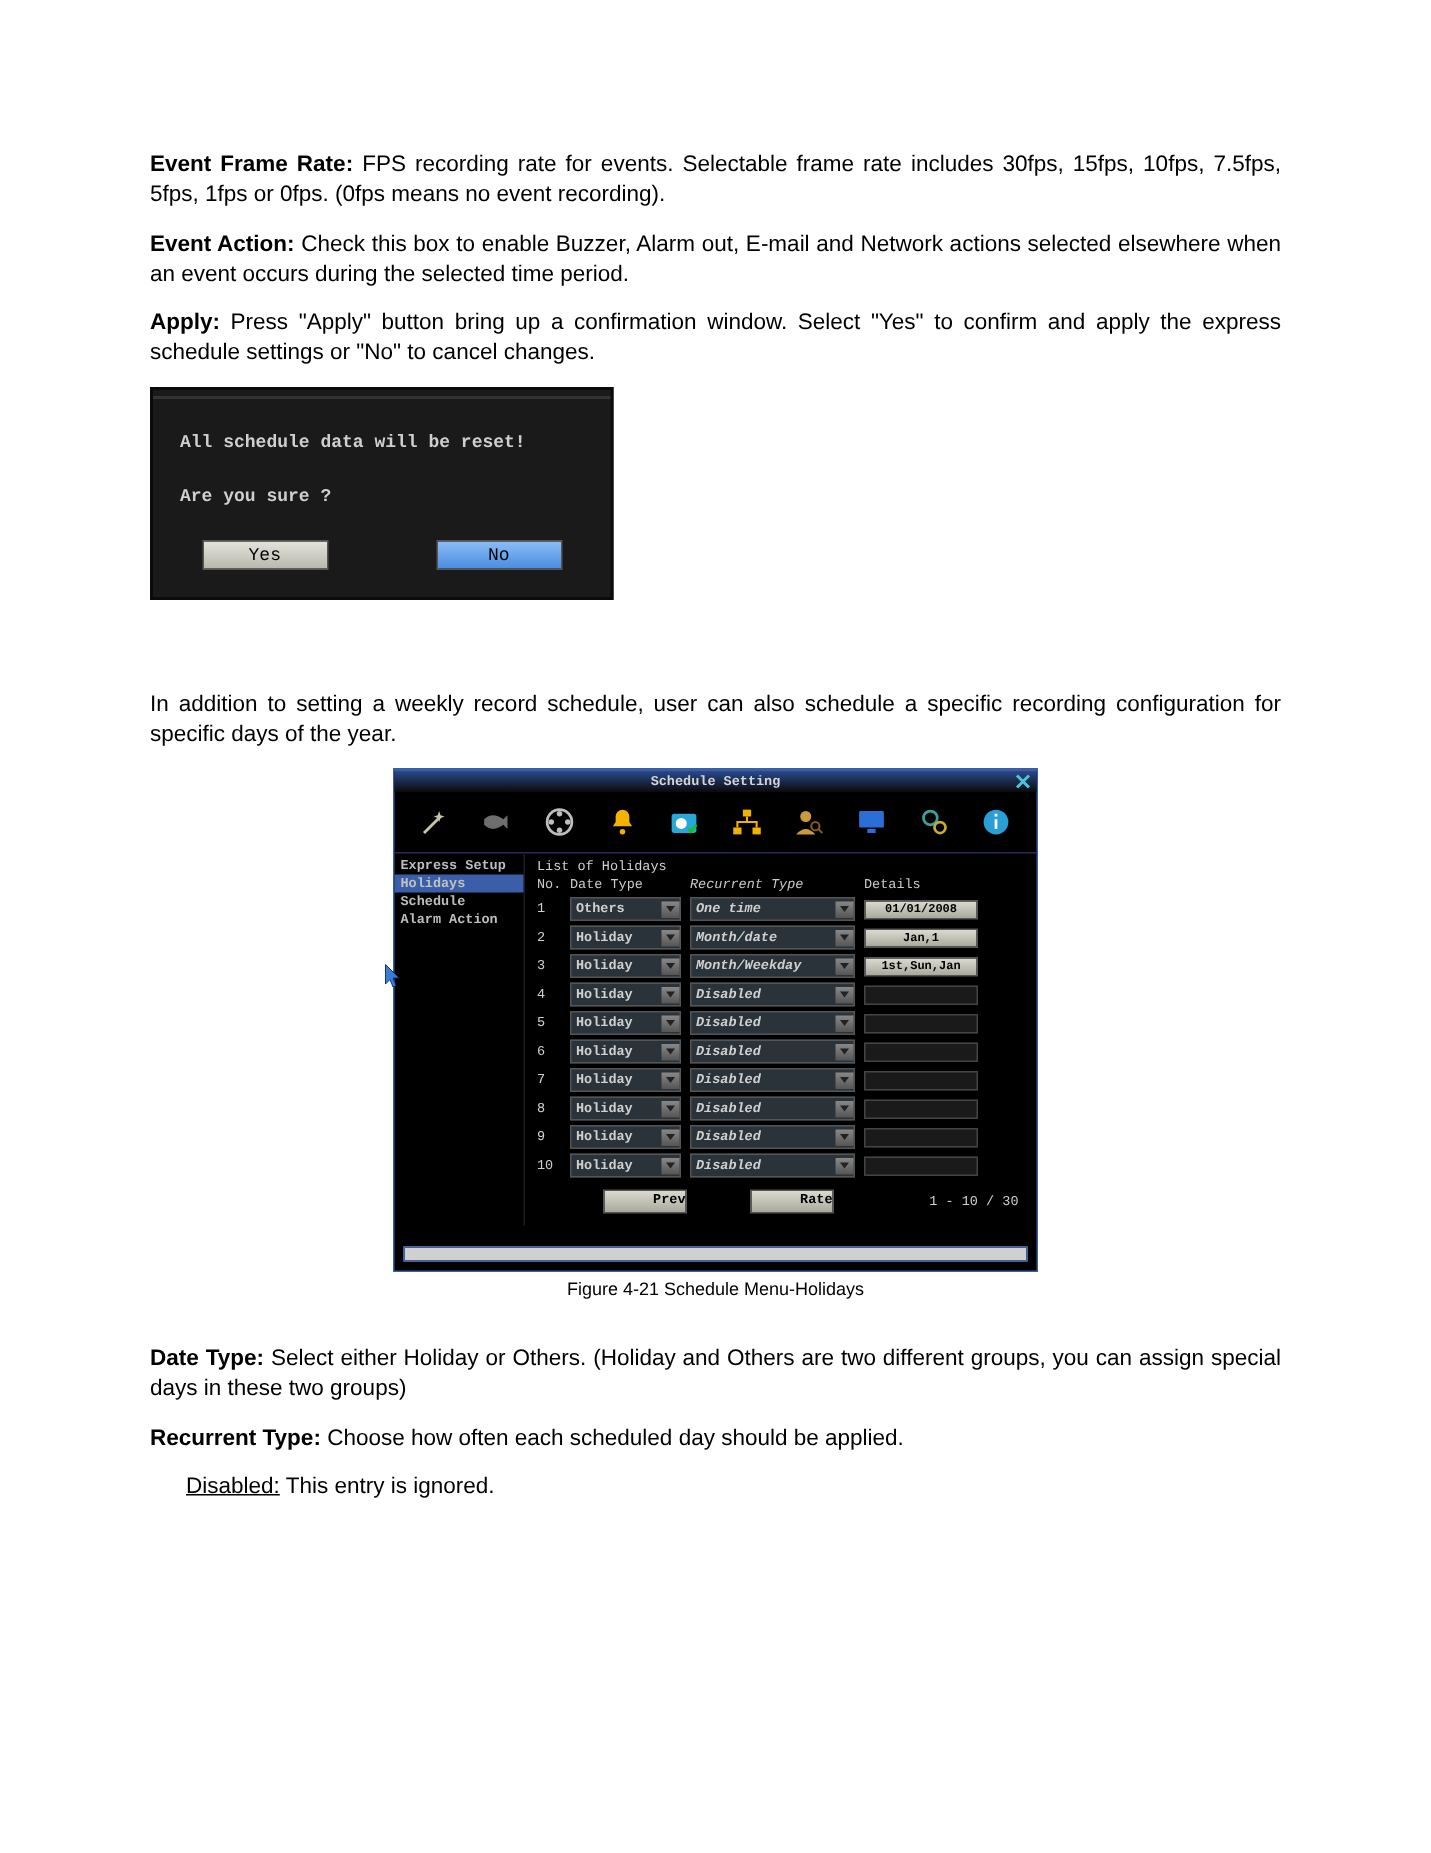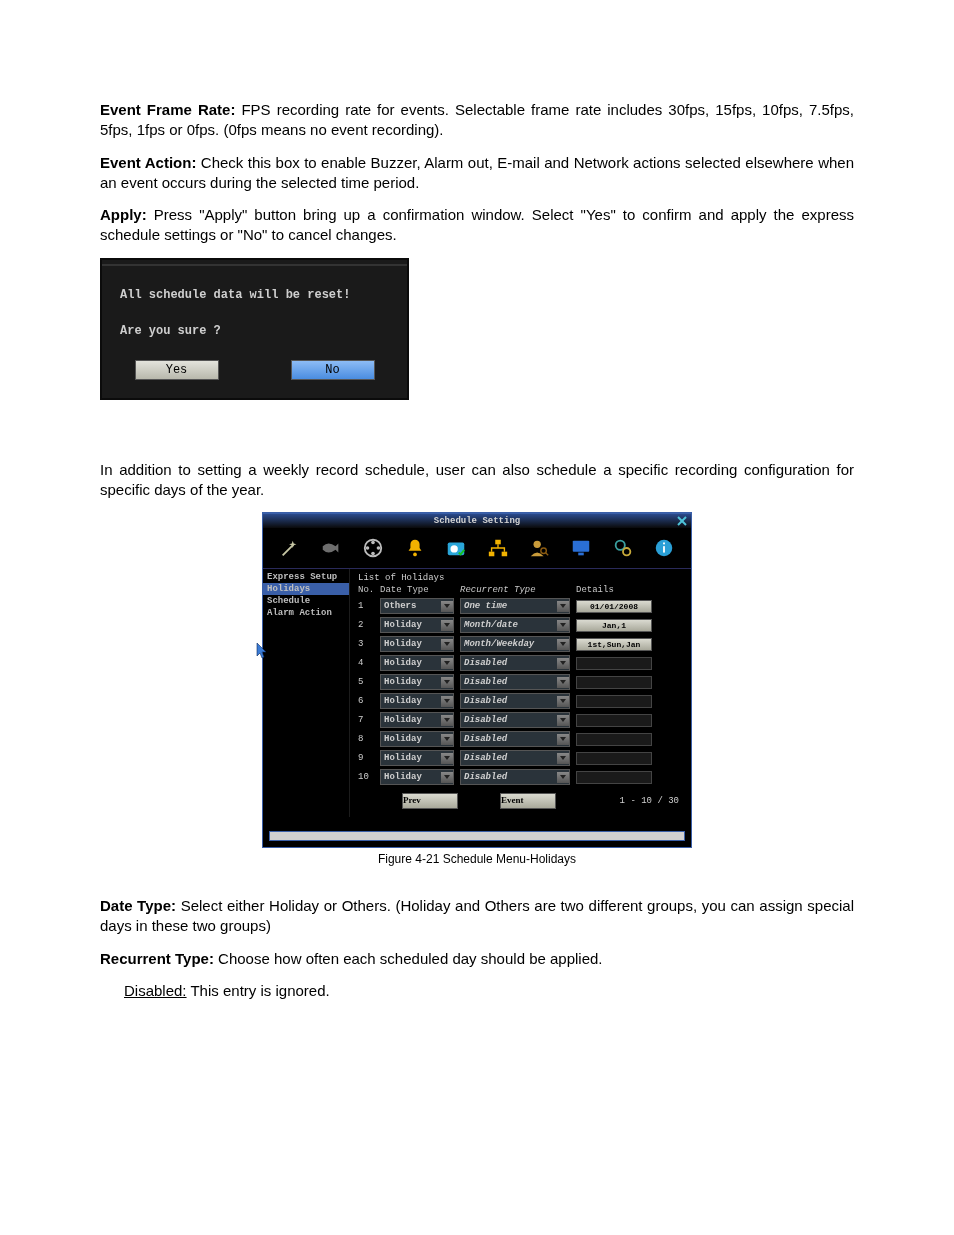--- a/index.html
+++ b/index.html
@@ -99,23 +99,23 @@
     display:flex;align-items:center;justify-content:center;
   }
   .det-btn {
     width: 76px; height: 13px; box-sizing: border-box; text-align:center;
     background: linear-gradient(#dadad0,#a9a99b); color:#000; border:1px solid #555;
     font-weight:bold; font-size:8px; line-height:11px;
   }
   .det-empty { width:76px; height:13px; box-sizing:border-box; border:1px solid #444; background:#1a1a1a; }
   .nav-row { display:flex; align-items:center; gap:42px; margin-top:8px; padding-left:44px;}
   .nav-btn {
-    width: 54px; height:14px; line-height:12px; text-align:left;
+    width: 54px; height:14px; line-height:12px; text-align:right;
     background: linear-gradient(#dadad0,#a9a99b); color:#000; border:1px solid #555;
-    font-weight:bold; font-size:9px;font-family:Liberation Serif, serif;
+    font-weight:bold; font-size:9px;
   }
   .counter { color:#cfcfcf; font-size:9px; margin-left:auto; padding-right:6px;}
   .progress { height:8px; margin:14px 6px 6px 6px; border:1px solid #3a5fa8; background:#d0d0d0;}
   .cursor {
     position:absolute; width:12px;height:18px;
   }
   .sched-outer { position:relative; }
 
   .caption { text-align:center; font-size:12px; margin-top:4px; }
 
@@ -507,21 +507,21 @@
                 </div>
               </div>
               <div class="col-det">
                 <div class="det-empty"></div>
               </div>
             </div>
           </div>
 
         <div class="nav-row">
           <div class="nav-btn">Prev</div>
-          <div class="nav-btn">Event</div>
+          <div class="nav-btn">Rate</div>
           <div class="counter">1 - 10 / 30</div>
         </div>
       </div>
     </div>
     <div class="progress"></div>
   </div>
 </div>
 
 <div class="caption">Figure 4-21 Schedule Menu-Holidays</div>
 

